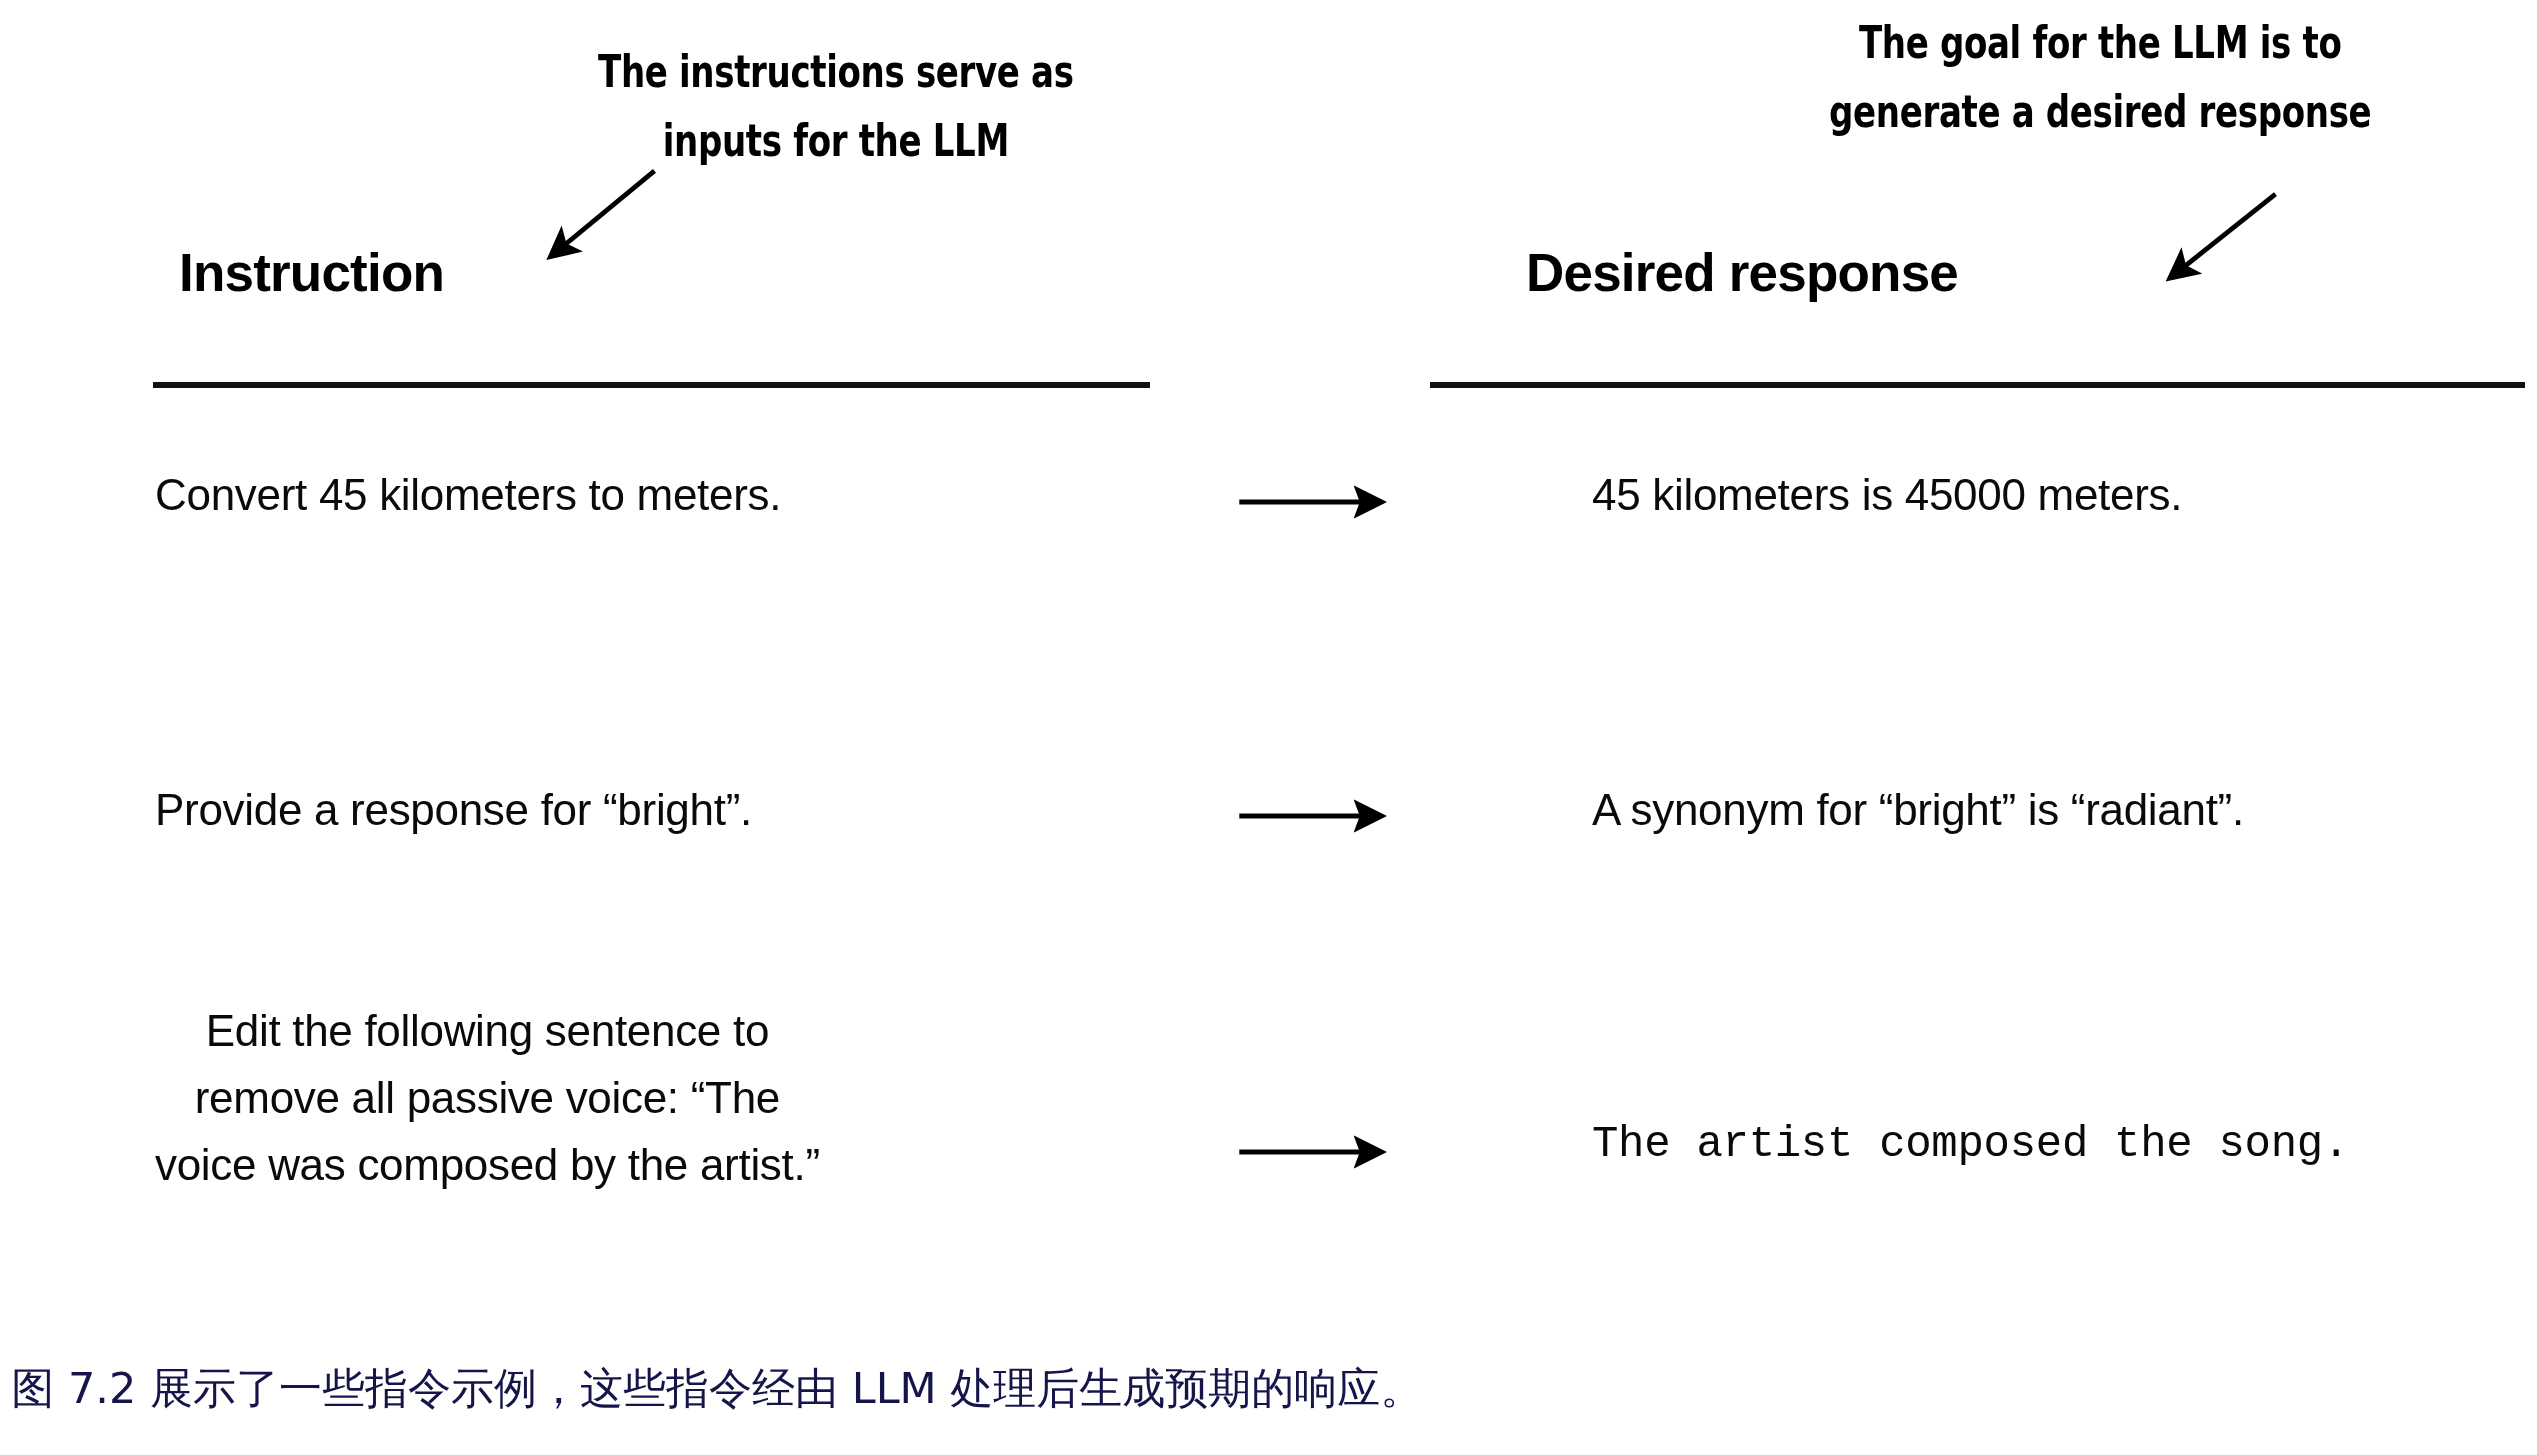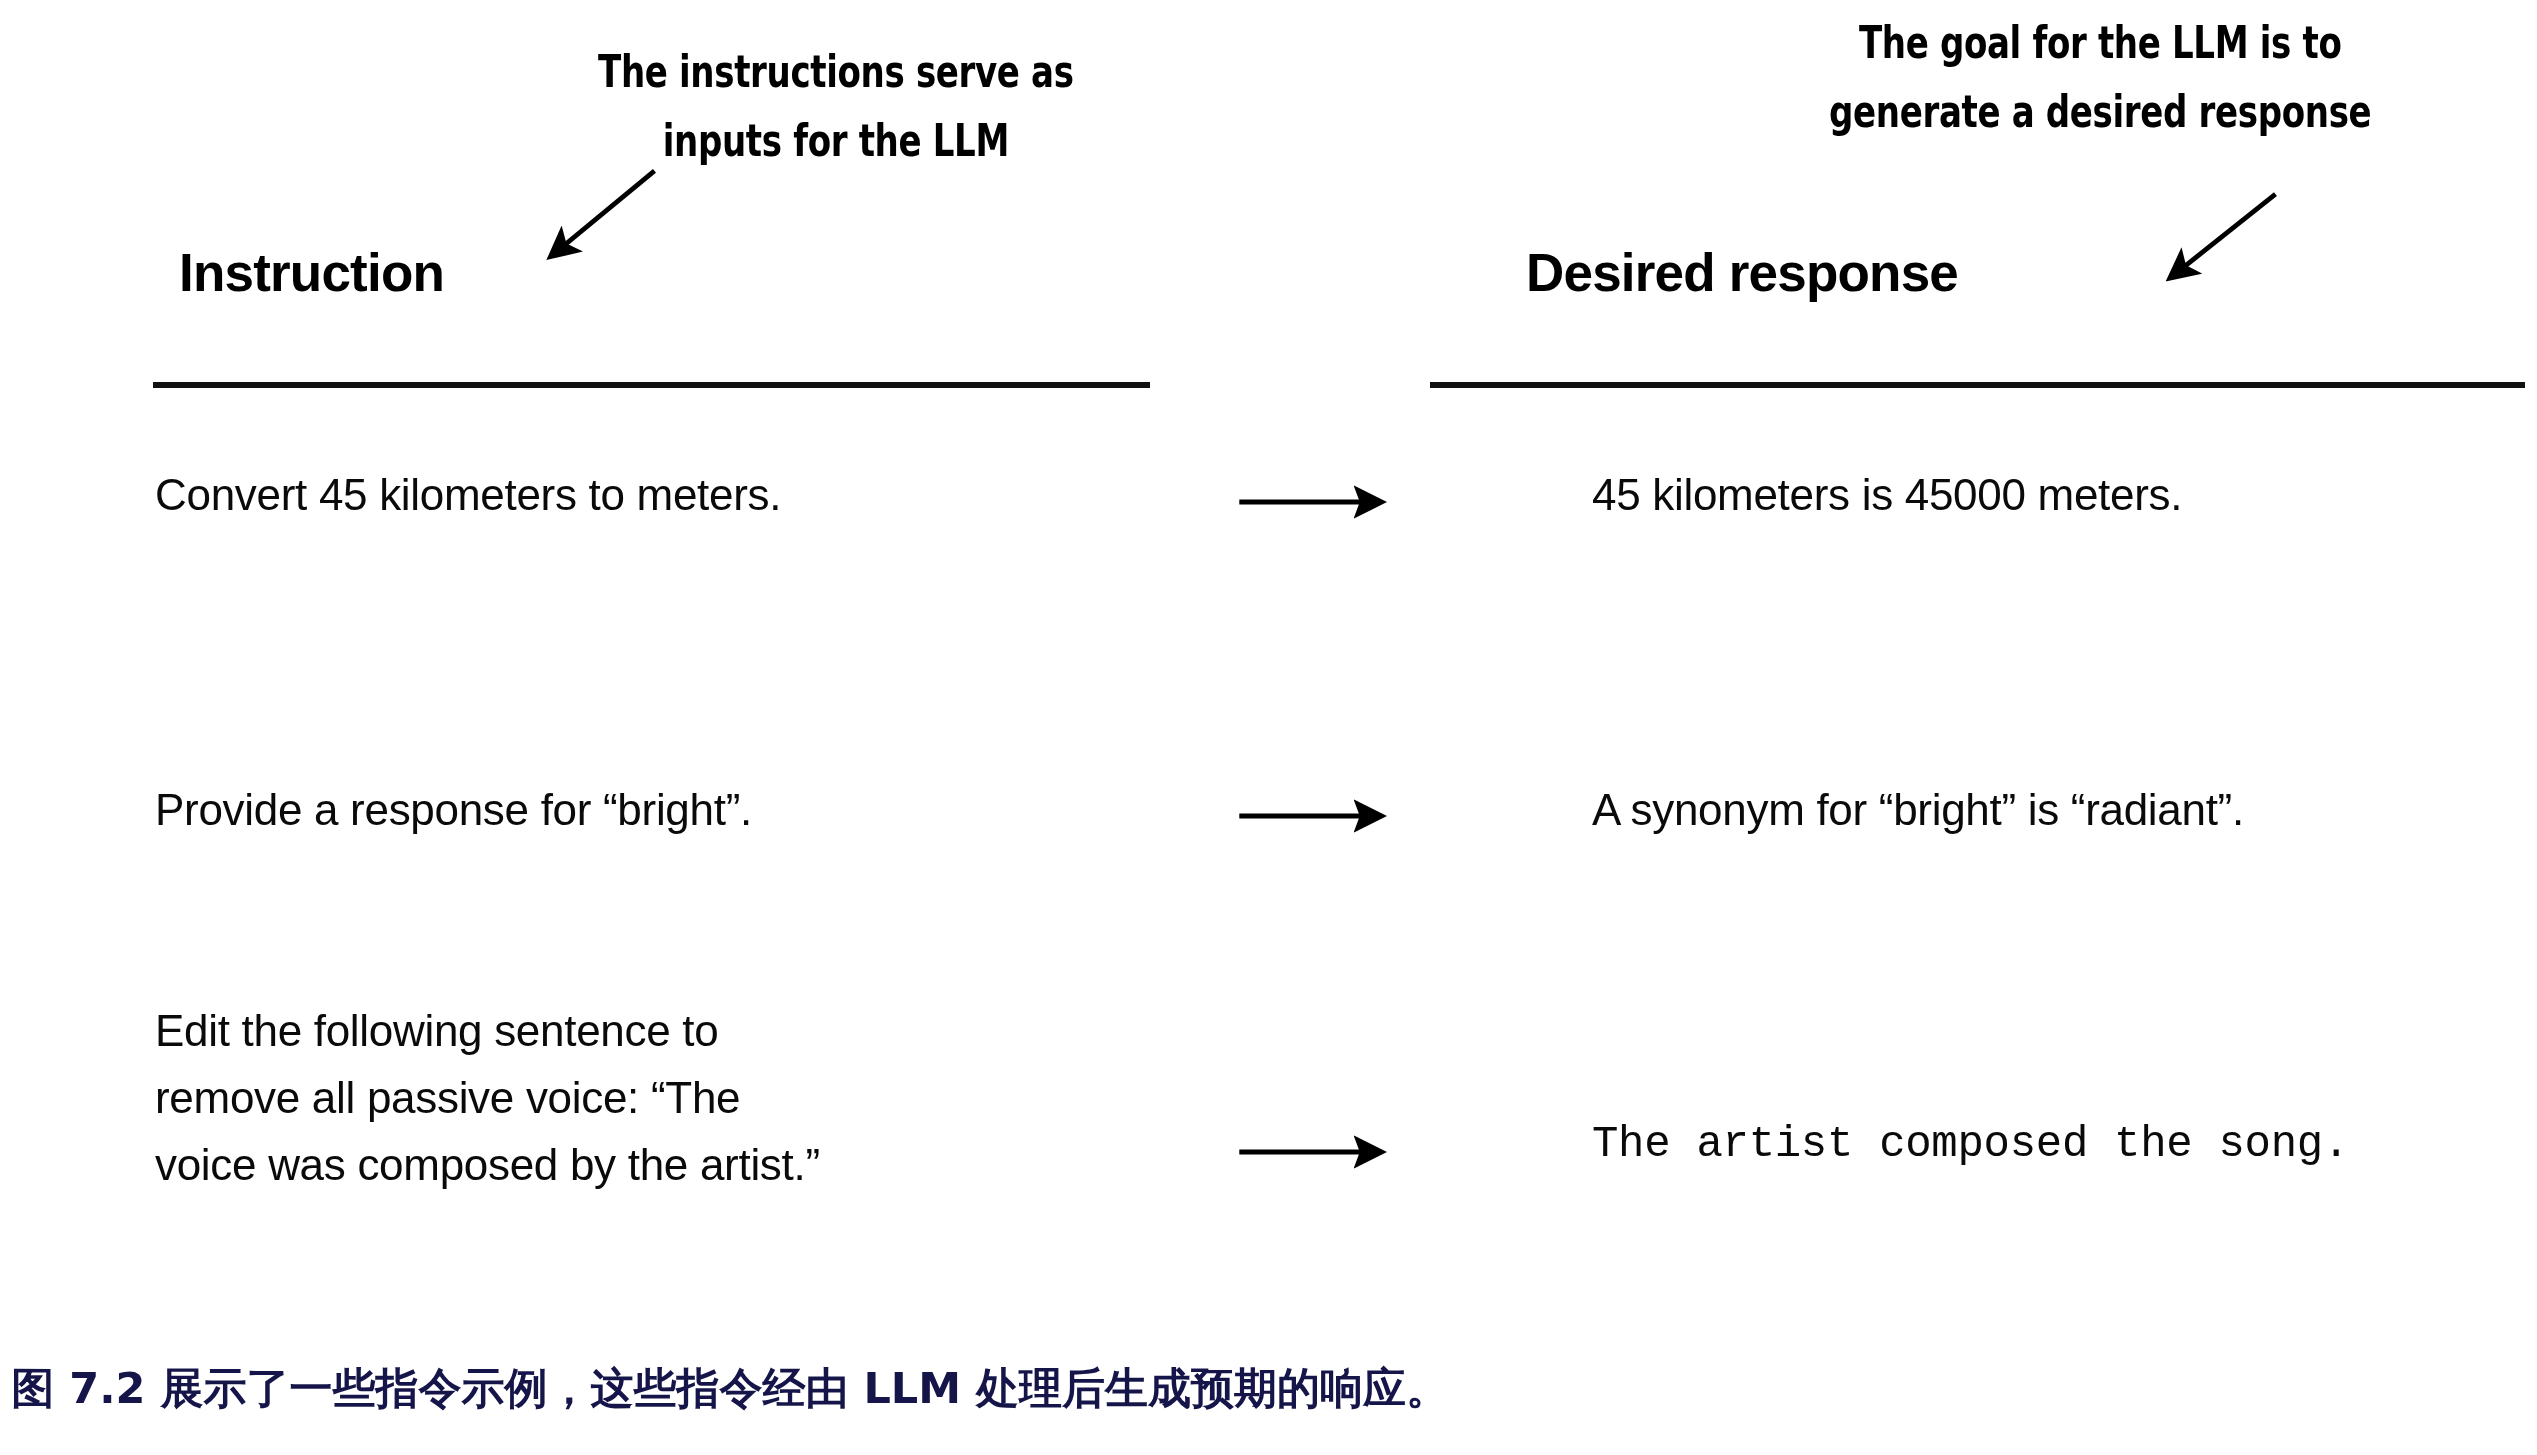--- a/index.html
+++ b/index.html
@@ -84,20 +84,21 @@
 
   
   .cell {
     position: absolute;
     font-family: "Liberation Sans", sans-serif;
     font-weight: 400;
     font-size: 44px;
     line-height: 67px;
     color: #0a0a0a;
     letter-spacing: -0.3px;
+    text-align: center;
   }
   .cell-instruction { left: 155px;  }
   .cell-response    { left: 1592px; }
 
   .row1 .cell { top: 461px; }
   .row2 .cell { top: 776px; }
   .row3 .cell-instruction { top: 997px; }
   .row3 .cell-response    { top: 1111px; font-family: Liberation Mono, monospace; }
 
   .cell .cell-line { display: block; white-space: nowrap; }
@@ -111,21 +112,21 @@
   .flow-arrow-1 { top: 478px; }
   .flow-arrow-2 { top: 792px; }
   .flow-arrow-3 { top: 1128px; }
 
   
   .caption {
     position: absolute;
     left: 11.3px;
     top: 1362px;
     font-family: "DejaVu Sans", "Liberation Sans", sans-serif;
-    font-weight: 700;
+    font-weight: 400;
     font-size: 43px;
     line-height: 1.25;
     color: #15154a;
     white-space: nowrap;
     letter-spacing: 0px;
   }
 </style>
 </head>
 <body>
 

